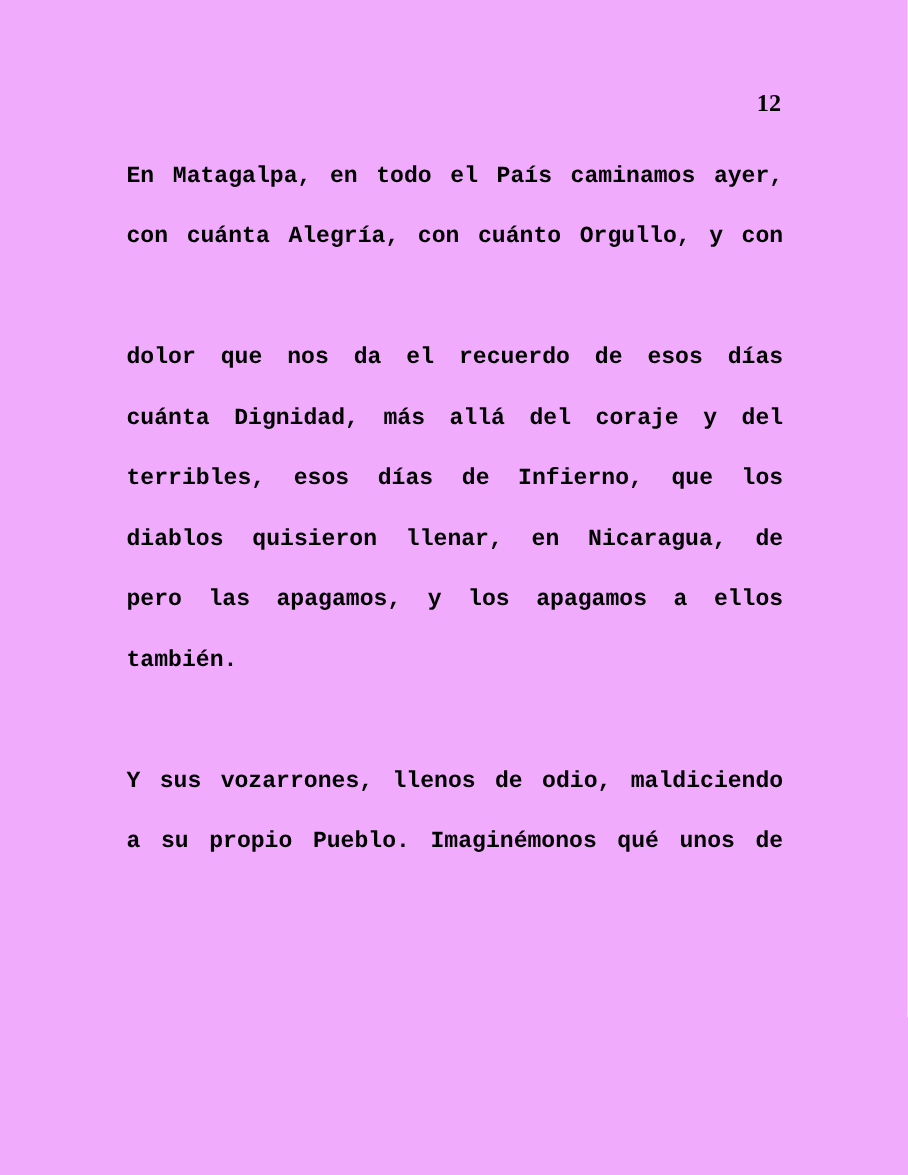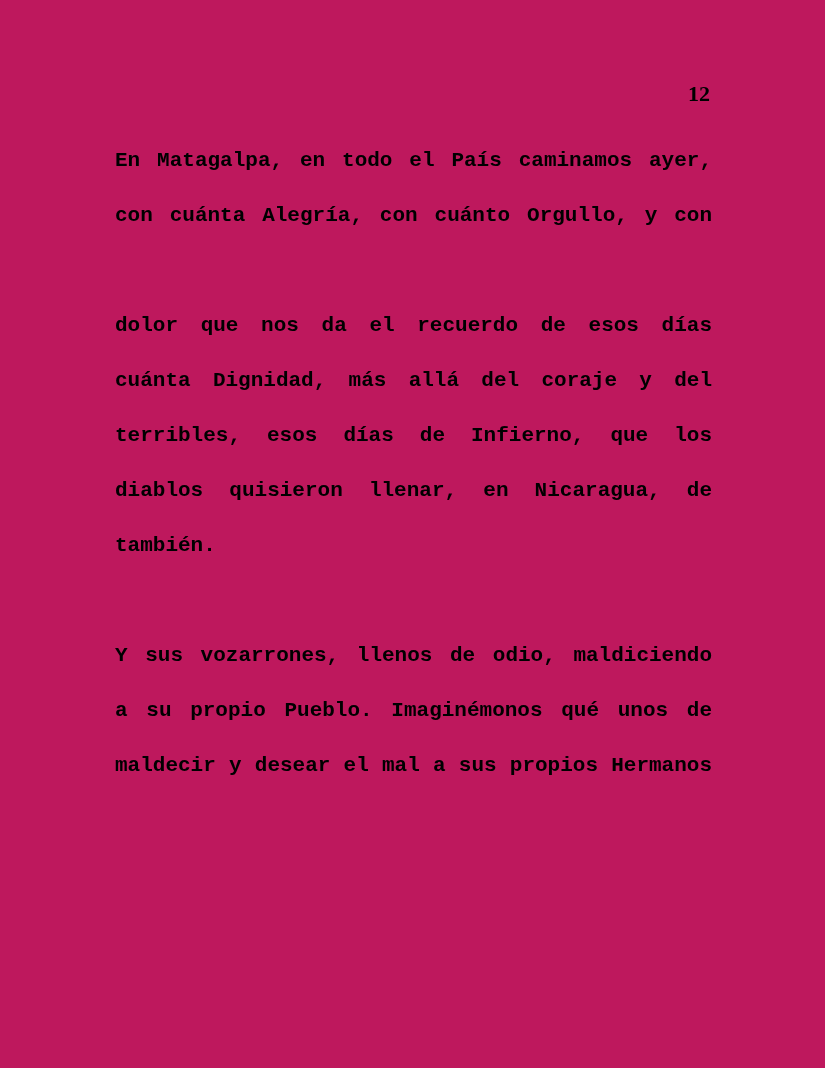--- a/index.html
+++ b/index.html
@@ -4,21 +4,21 @@
 <style>
   html, body {
     margin: 0;
     padding: 0;
     background: #ffffff;
   }
   .page {
     position: relative;
     width: 825px;
     height: 1068px;
-    background: #be185d;
+    background: #f0abfc;
     color: #000000;
     overflow: hidden;
   }
   .page-number {
     position: absolute;
     left: 688px;
     top: 82px;
     font-family: "Liberation Serif", serif;
     font-weight: 700;
     font-size: 22px;
@@ -54,19 +54,19 @@
 <div class="page">
   <div class="page-number">12</div>
   <div class="page-text">
       <div class="text-line just">En Matagalpa, en todo el País caminamos ayer,</div>
       <div class="text-line just">con cuánta Alegría, con cuánto Orgullo, y con</div>
       <div class="blank-line"></div>
       <div class="text-line just">dolor que nos da el recuerdo de esos días</div>
       <div class="text-line just">cuánta Dignidad, más allá del coraje y del</div>
       <div class="text-line just">terribles, esos días de Infierno, que los</div>
       <div class="text-line just">diablos quisieron llenar, en Nicaragua, de</div>
+      <div class="text-line just">pero las apagamos, y los apagamos a ellos</div>
       <div class="text-line">también.</div>
       <div class="blank-line"></div>
       <div class="text-line just">Y sus vozarrones, llenos de odio, maldiciendo</div>
       <div class="text-line just">a su propio Pueblo. Imaginémonos qué unos de</div>
-      <div class="text-line just">maldecir y desear el mal a sus propios Hermanos</div>
     </div>
 </div>
 
 </body></html>

